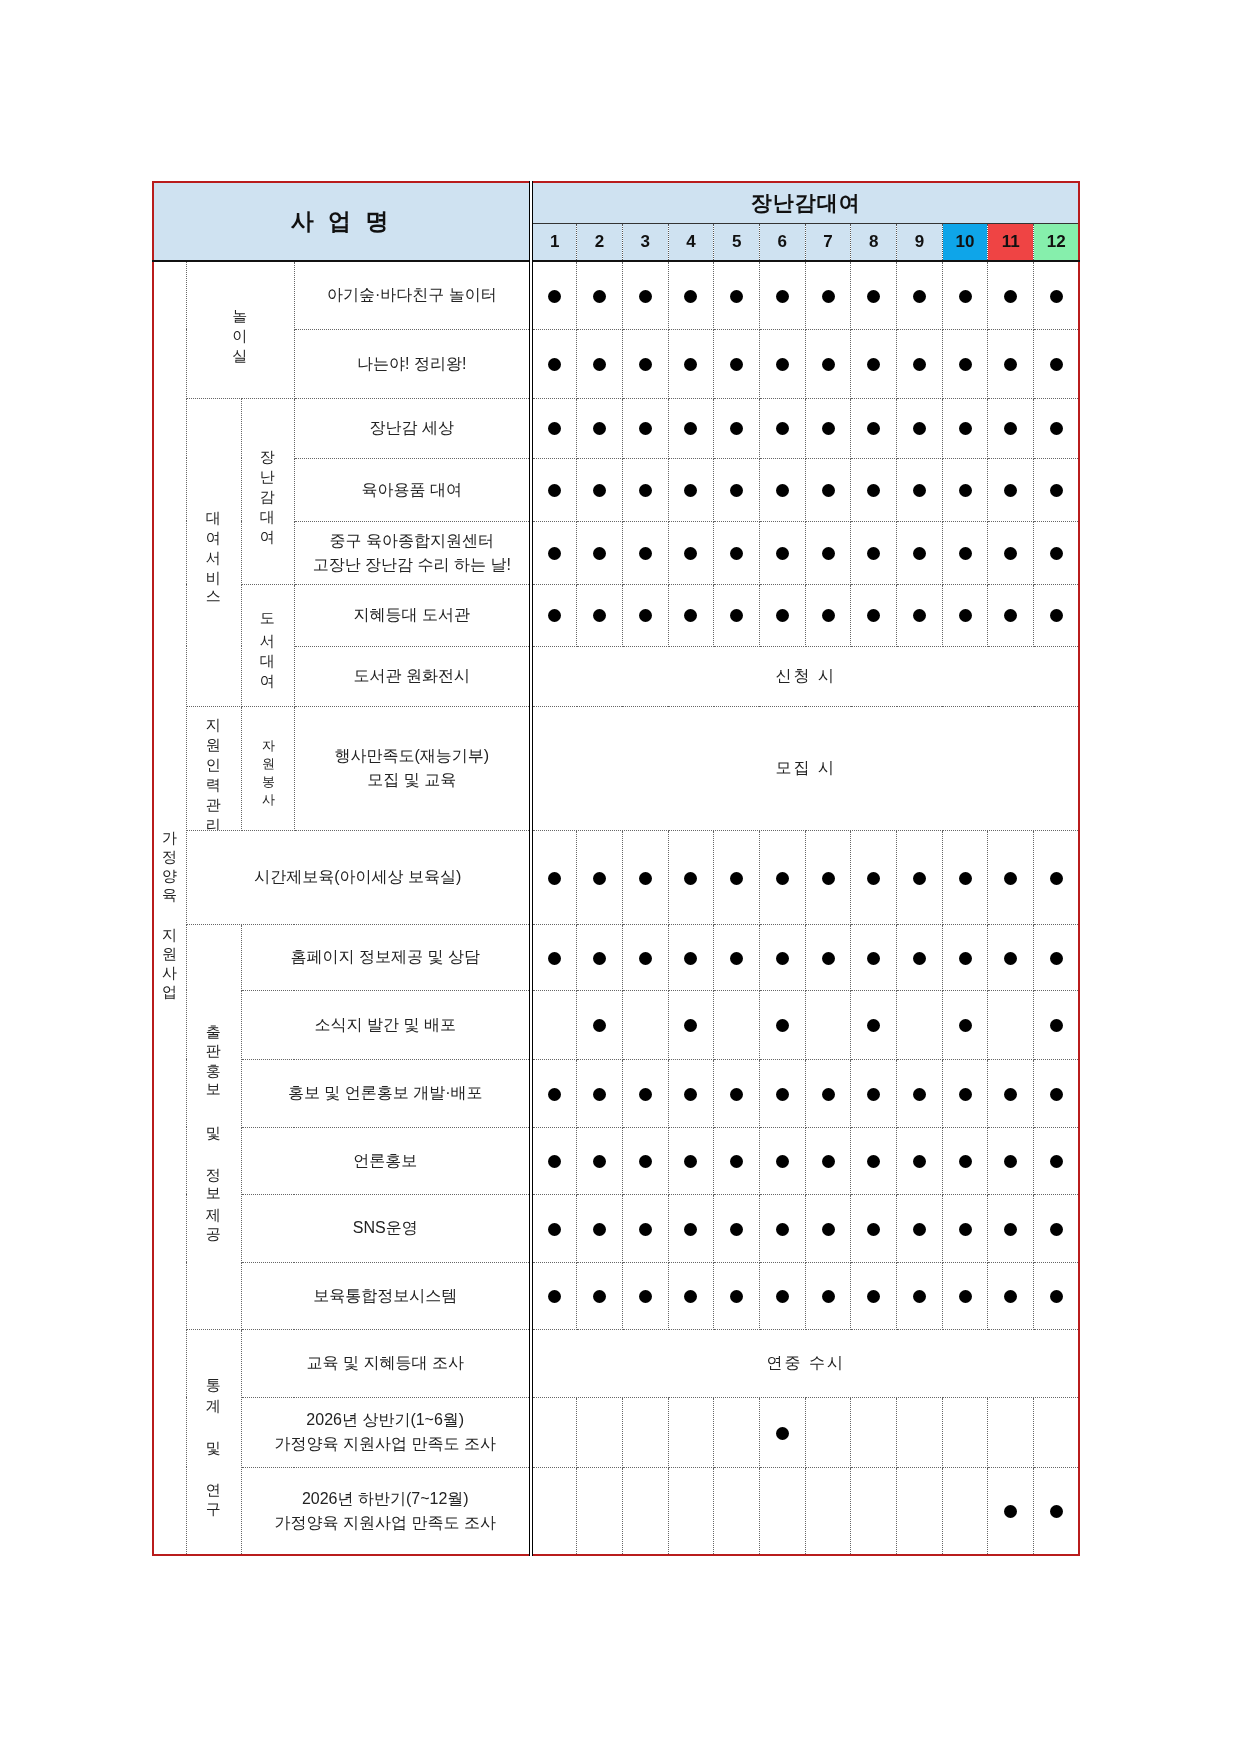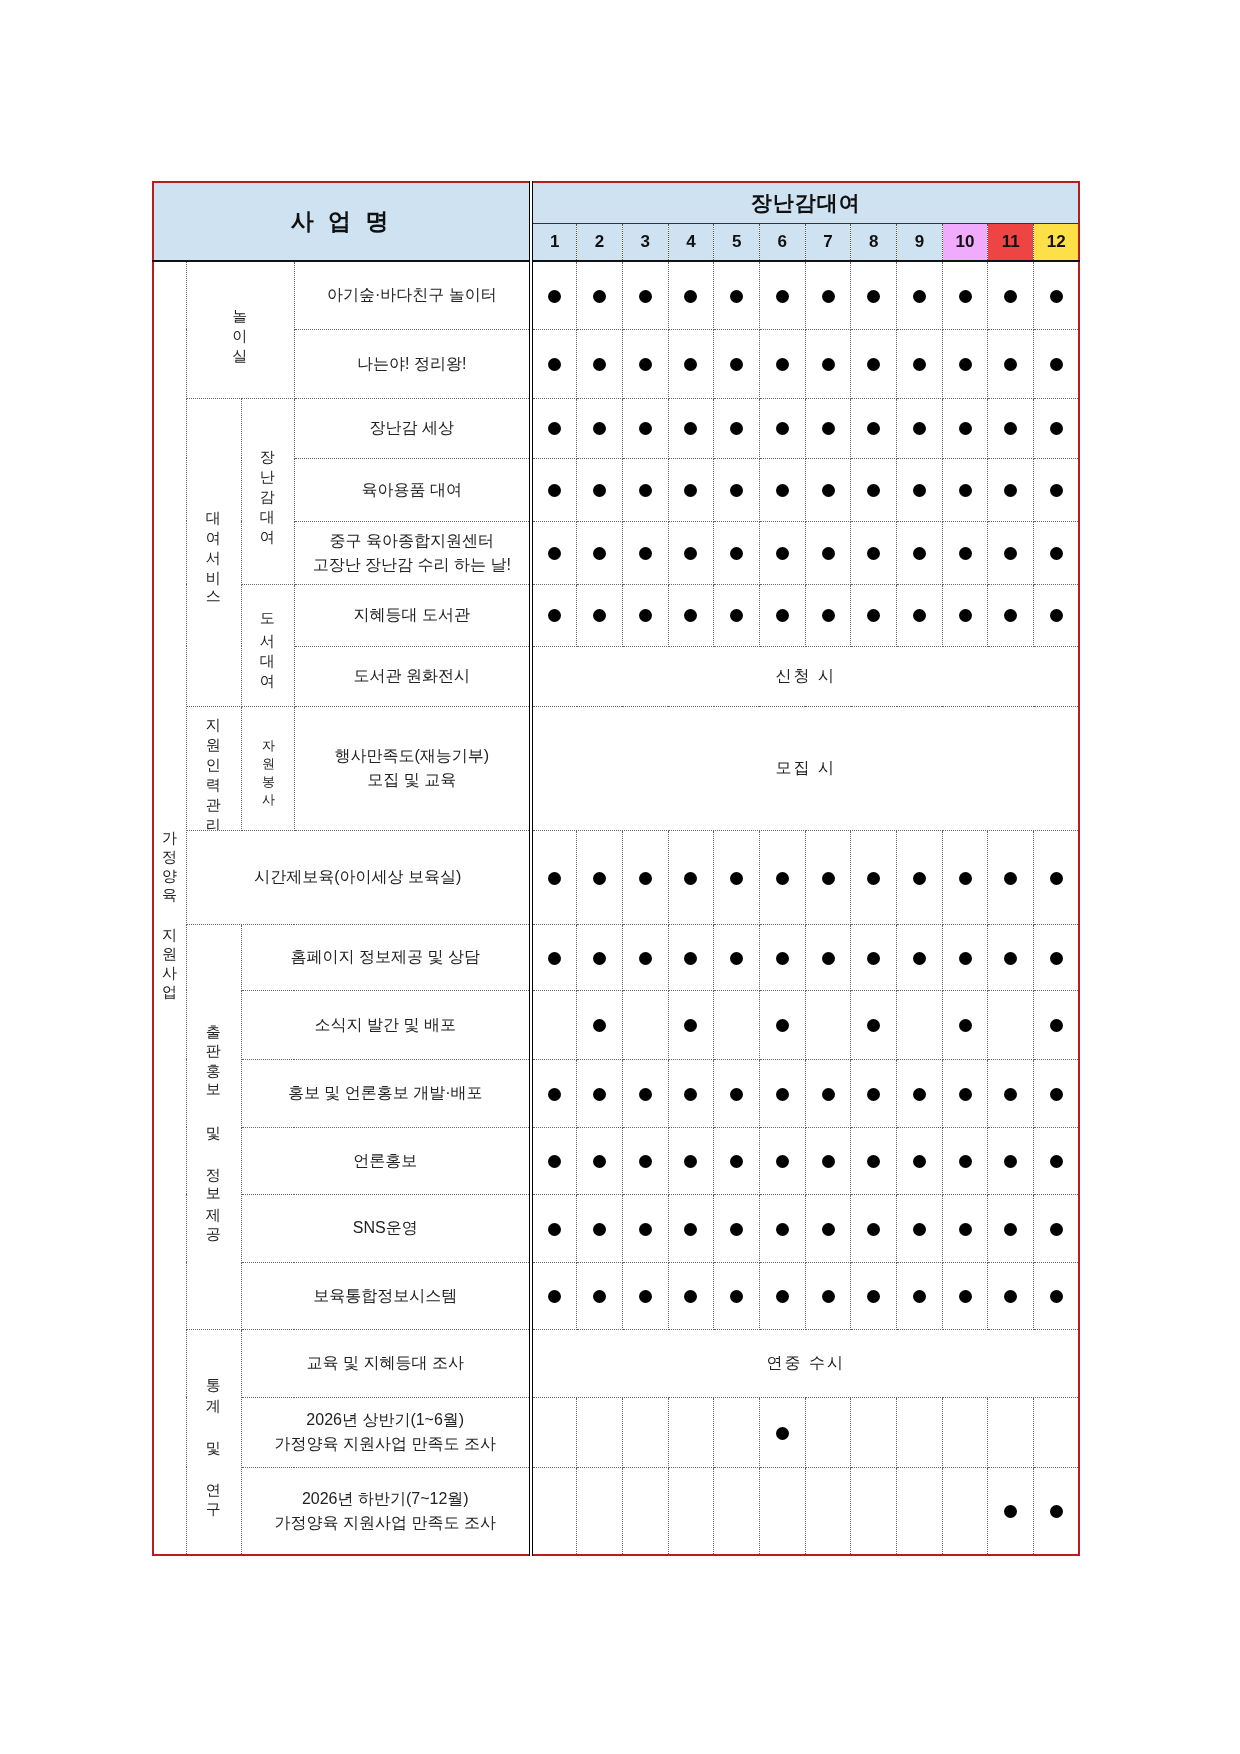--- a/index.html
+++ b/index.html
@@ -90,23 +90,23 @@
       <tr style="height:38px">
         <th class="hmonth m1" style="background: rgb(207, 226, 241);">1</th>
         <th class="hmonth" style="background: rgb(207, 226, 241);">2</th>
         <th class="hmonth" style="background: rgb(207, 226, 241);">3</th>
         <th class="hmonth" style="background: rgb(207, 226, 241);">4</th>
         <th class="hmonth" style="background: rgb(207, 226, 241);">5</th>
         <th class="hmonth" style="background: rgb(207, 226, 241);">6</th>
         <th class="hmonth" style="background: rgb(207, 226, 241);">7</th>
         <th class="hmonth" style="background: rgb(207, 226, 241);">8</th>
         <th class="hmonth" style="background: rgb(207, 226, 241);">9</th>
-        <th class="hmonth" style="background: #f0abfc;">10</th>
+        <th class="hmonth" style="background: #0ea5e9;">10</th>
         <th class="hmonth" style="background: #ef4444;">11</th>
-        <th class="hmonth" style="background: #fde047;">12</th>
+        <th class="hmonth" style="background: #86efac;">12</th>
       </tr>
     </thead>
     <tbody>
       <tr style="height:68px">
         <td rowspan="18" class="vcell root"><span class="vtext">가정양육 지원사업</span></td>
         <td rowspan="2" colspan="2" class="vcell"><span class="vtext">놀이실</span></td>
         <td class="pname">아기숲·바다친구 놀이터</td>
       <td class="mcell m1"><span class="dot" style="background: rgb(0, 0, 0);"></span></td>
           <td class="mcell"><span class="dot" style="background: rgb(0, 0, 0);"></span></td>
           <td class="mcell"><span class="dot" style="background: rgb(0, 0, 0);"></span></td>

